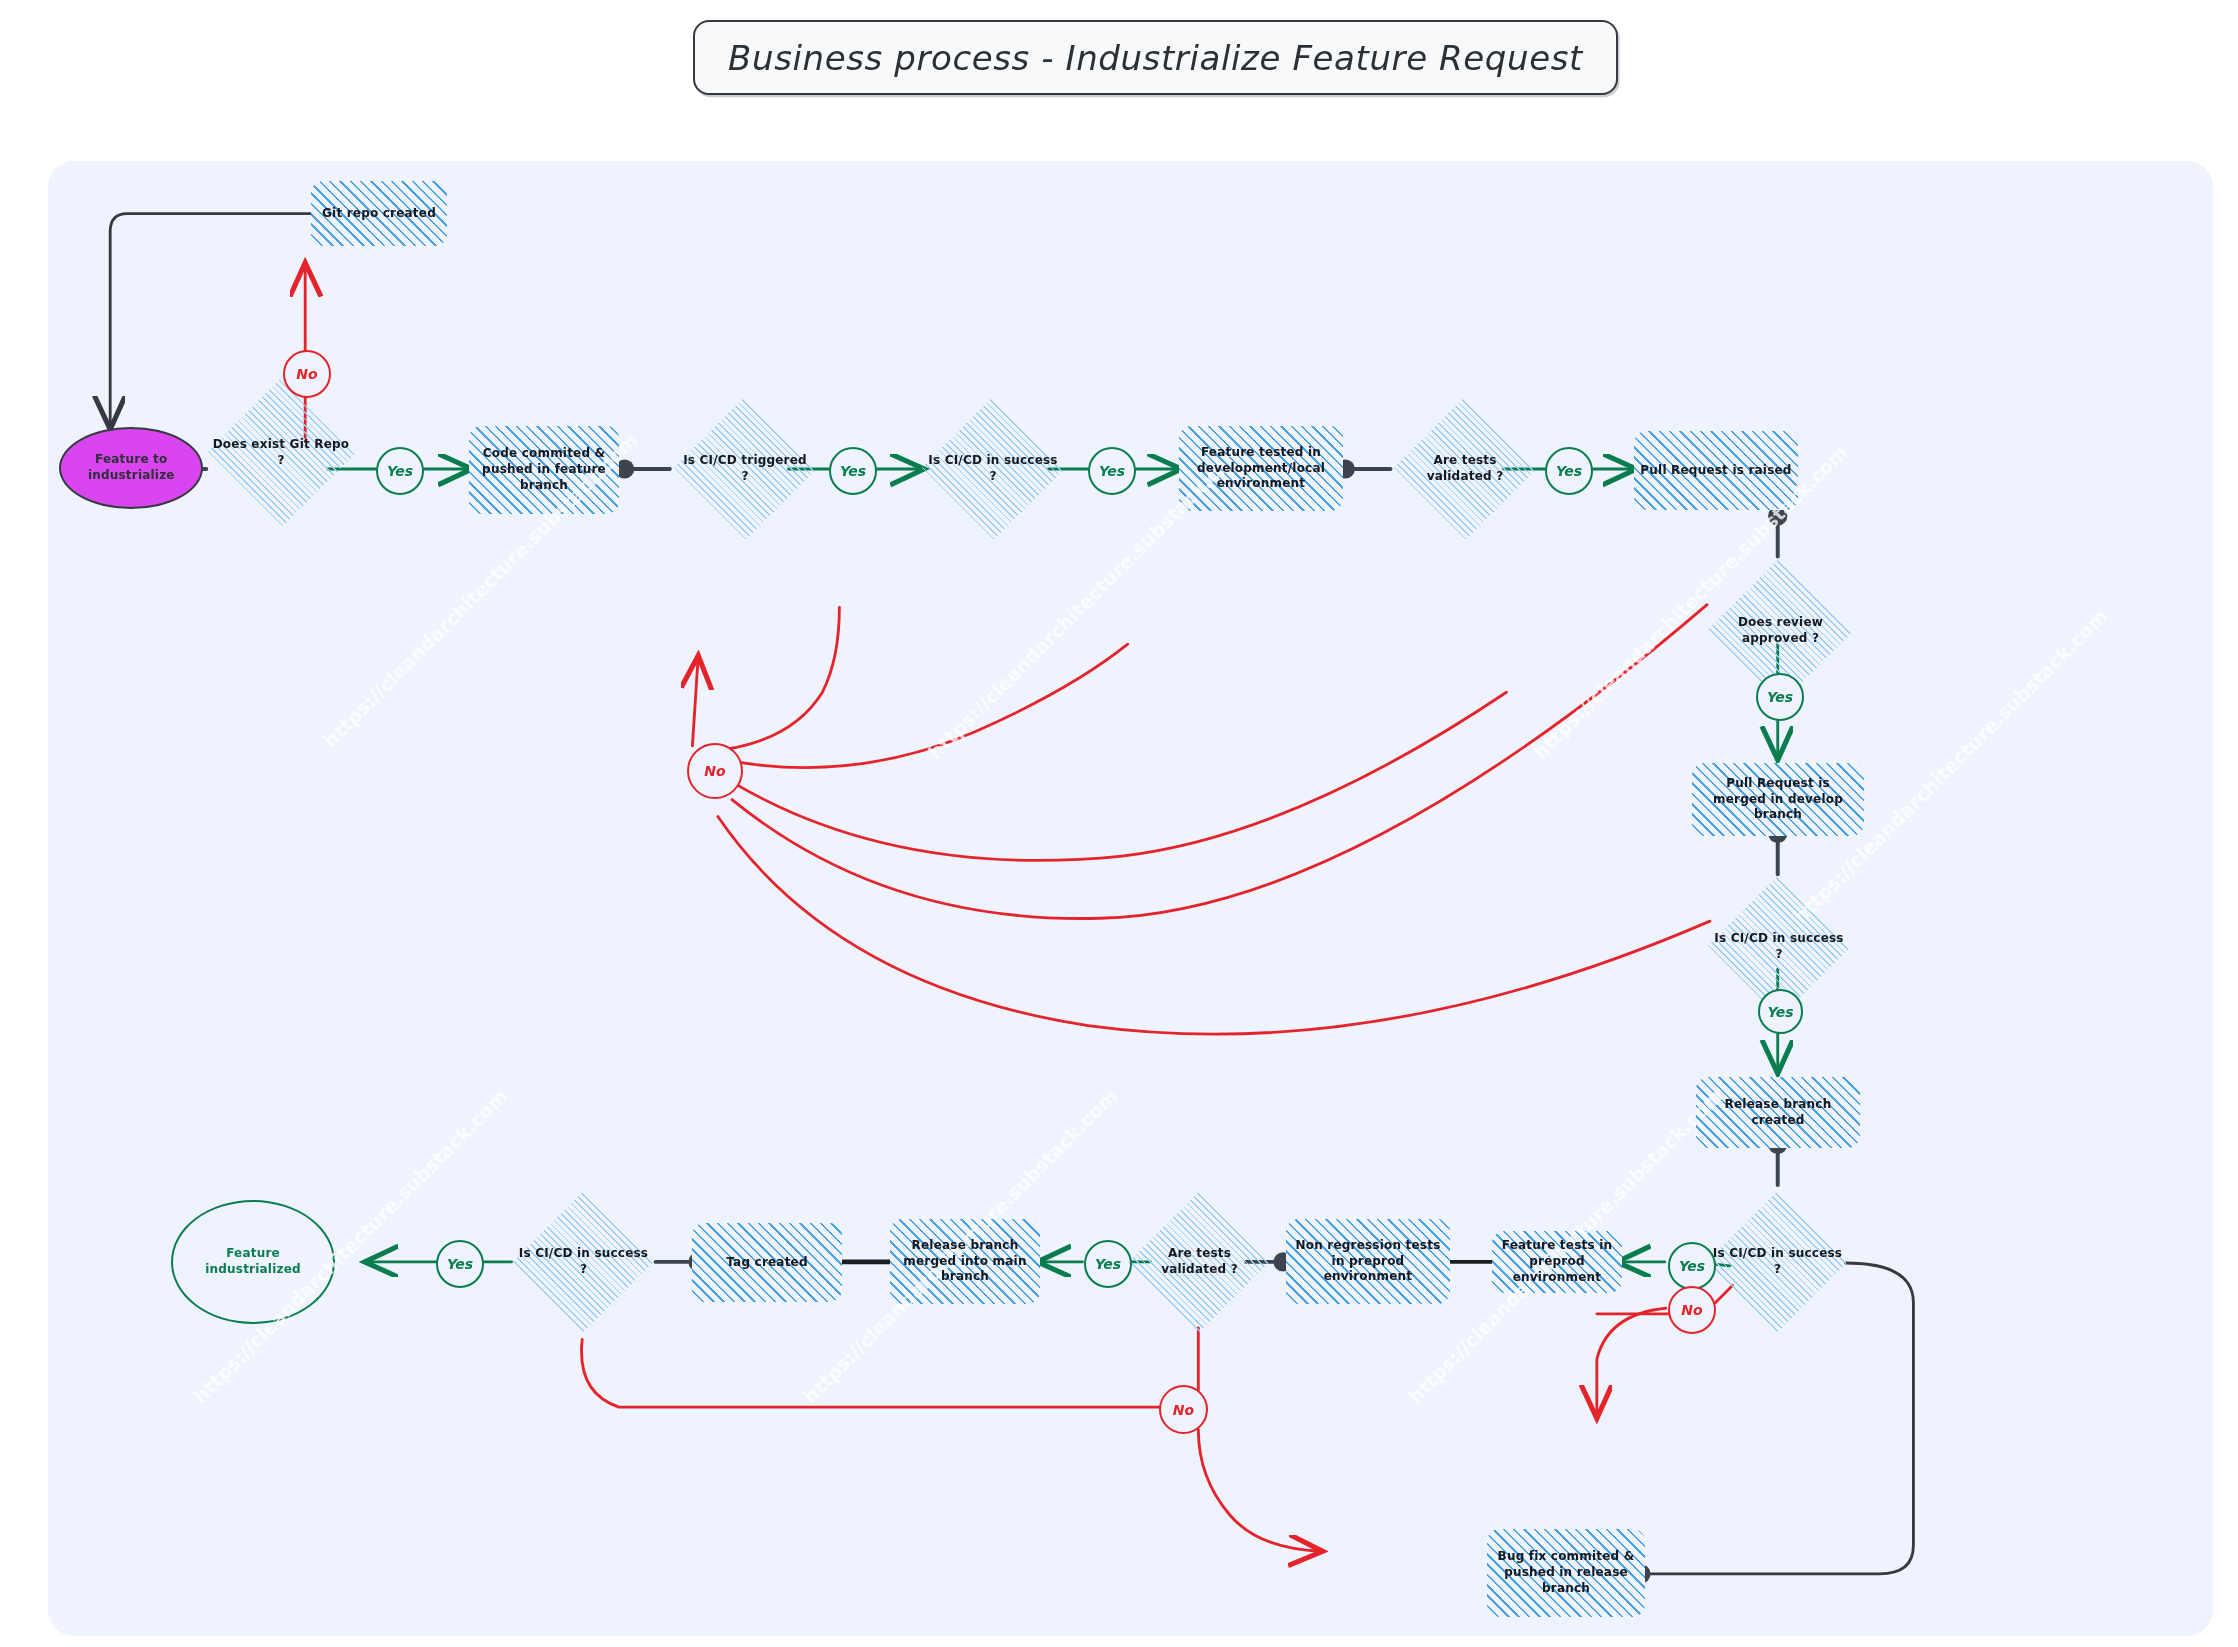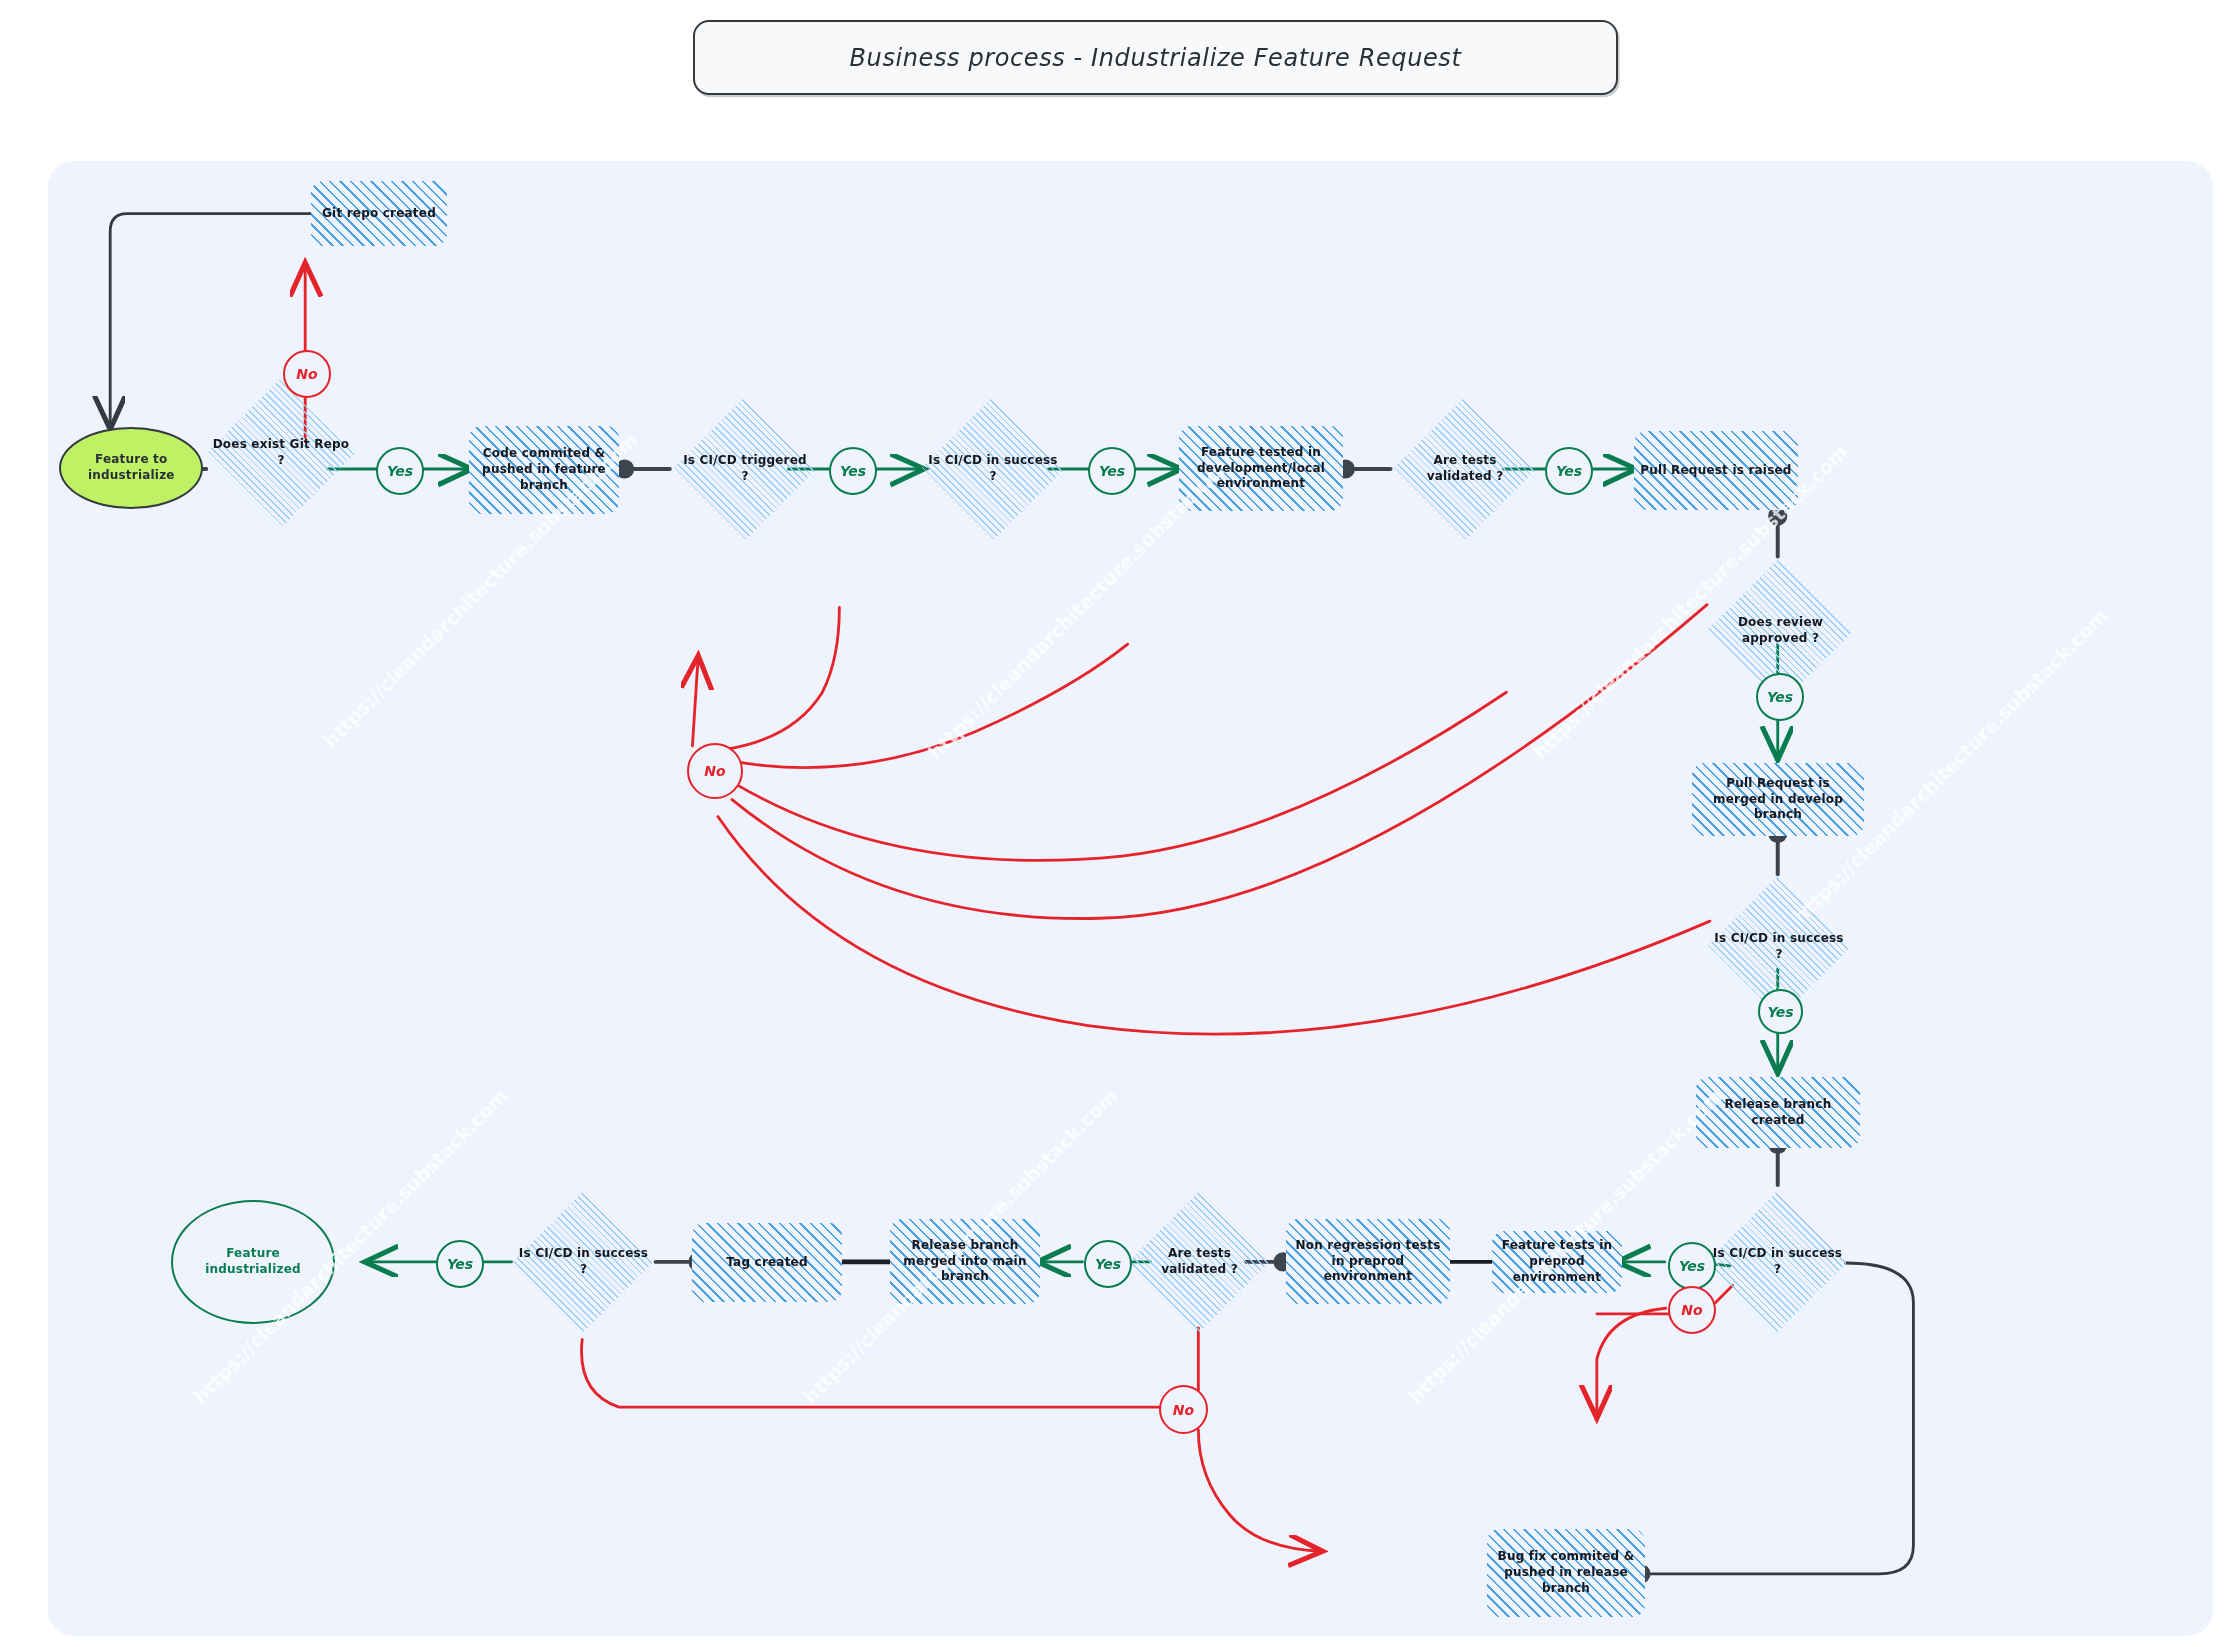--- a/index.html
+++ b/index.html
@@ -6,21 +6,21 @@
   body{width:2239px;height:1647px;position:relative;overflow:hidden;
        font-family:"DejaVu Sans","Liberation Sans",sans-serif;}
 
   
   #title-card{
     position:absolute;left:693px;top:20px;width:921px;height:71px;
     background:#f8f9fb;border:2.3px solid #343a40;border-radius:16px;
     display:flex;align-items:center;justify-content:center;
     box-shadow:1.7px 2.3px 0 rgba(52,58,64,.25);
   }
-  #title-text{font-size:24px;color:#2b3036;letter-spacing:0.6px;font-style:italic;
+  #title-text{font-size:34px;color:#2b3036;letter-spacing:0.6px;font-style:italic;
               font-family:"DejaVu Sans","Liberation Sans",sans-serif;font-weight:500;}
 
   
   #canvas{
     position:absolute;left:48px;top:161px;width:2165px;height:1475px;
     background:#eef3fd;border-radius:26px;overflow:hidden;
   }
   #edge-layer{position:absolute;left:0;top:0;width:2165px;height:1475px;}
   #node-layer{position:absolute;left:0;top:0;width:2165px;height:1475px;}
 
@@ -43,21 +43,21 @@
   
   .dec{background:transparent;}
   .dec .dia{position:absolute;left:0;top:0;width:100%;height:100%;
             transform:rotate(45deg) scale(.707);
             background-image:repeating-linear-gradient(0deg,
                 #9ccdf2 0px,#9ccdf2 1.7px,
                 rgba(238,243,253,0) 1.7px,rgba(238,243,253,0) 6.8px);
             background-color:rgba(238,243,253,0);z-index:1;}
 
   
-  .term{border-radius:50%;border:2.8px solid #343a40;background:#bef264;}
+  .term{border-radius:50%;border:2.8px solid #343a40;background:#d946ef;}
   .term .nd-text{color:#2b3036;}
   .term-end{border-radius:50%;border:2.8px solid #0a7d4e;background:#eef3fd;}
   .term-end .nd-text{color:#0a7d4e;}
 
   
   .pill{position:absolute;display:flex;align-items:center;justify-content:center;
         border-radius:50%;font-size:14px;font-weight:700;font-style:italic;z-index:6;
         font-family:"DejaVu Sans","Liberation Sans",sans-serif;}
   .pill.yes{border:2.3px solid #0a7d4e;color:#0a7d4e;background:#eef3fd;}
   .pill.no {border:2.3px solid #e5232a;color:#e5232a;background:#eef3fd;}

